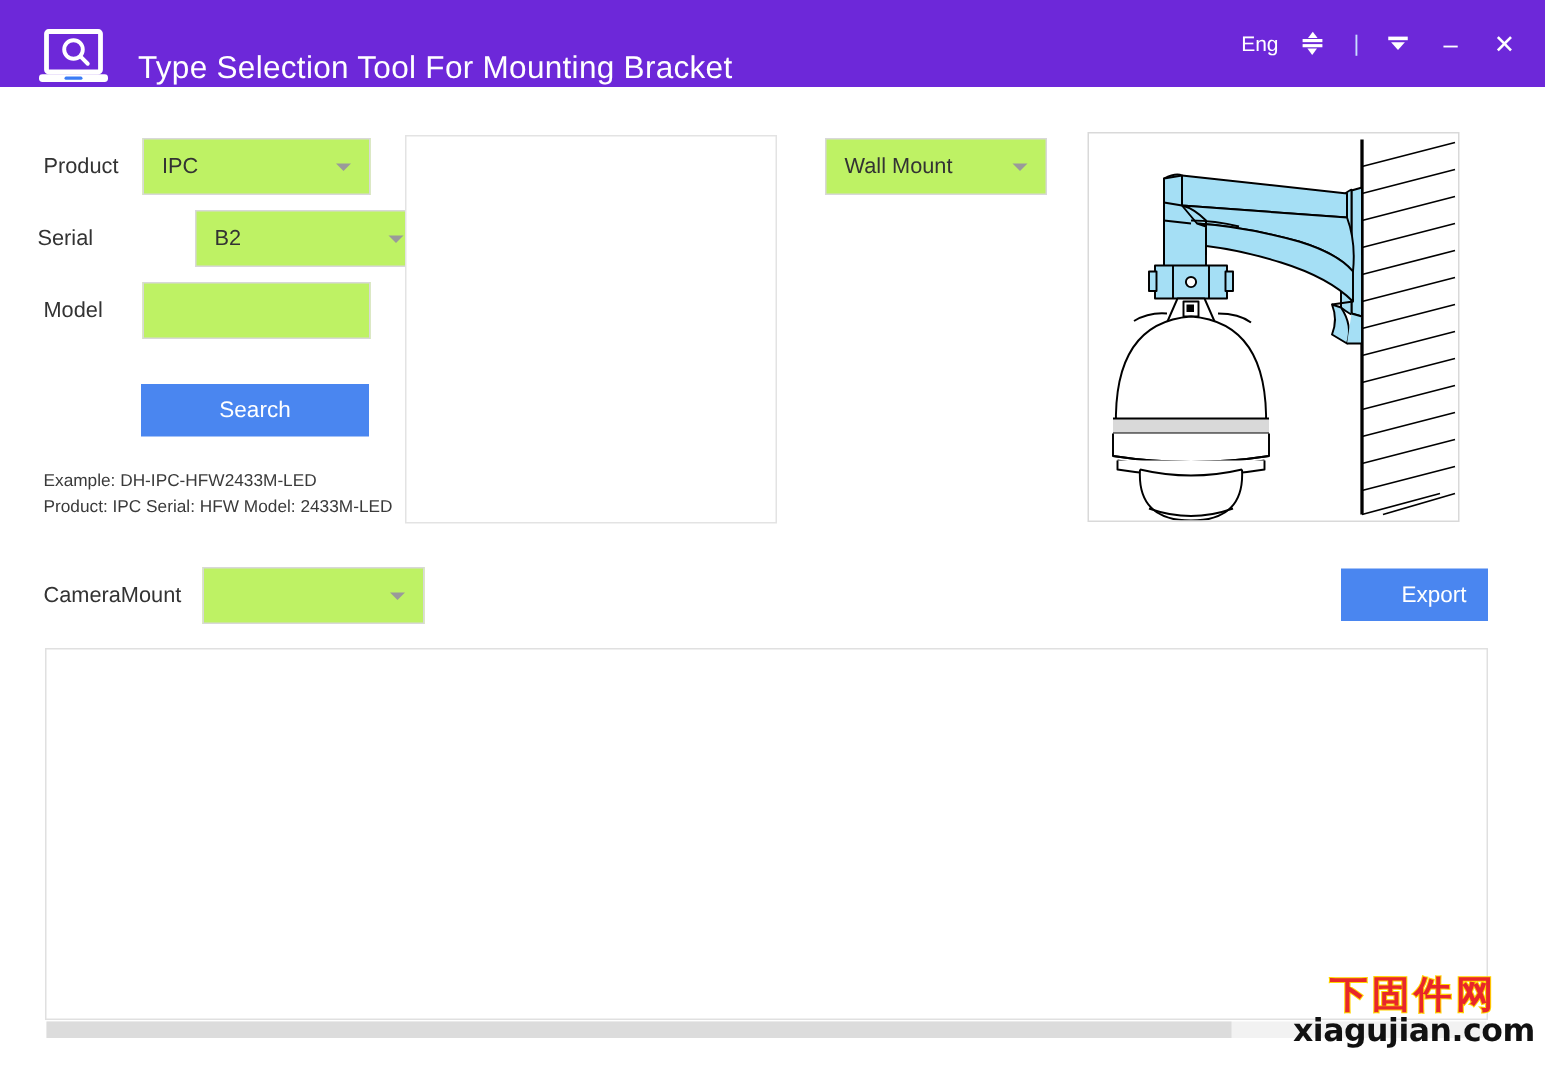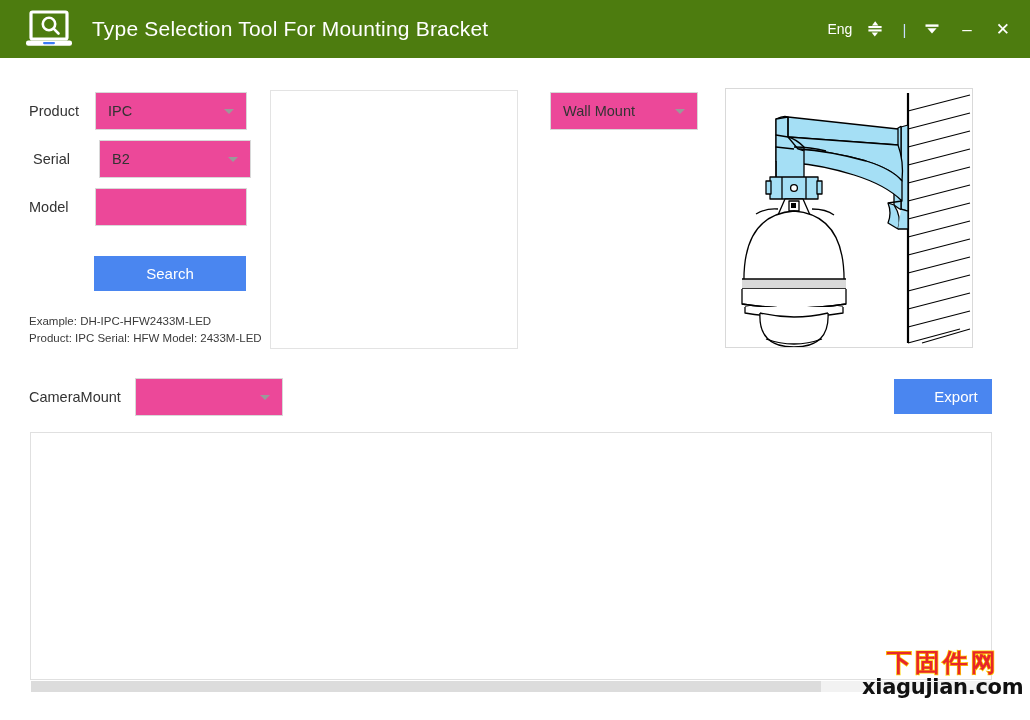--- a/index.html
+++ b/index.html
@@ -14,23 +14,23 @@
     font-family: "Liberation Sans", sans-serif;
     color: #333333;
     position: relative;
   }
 
   
   #titlebar {
     position: absolute;
     left: 0; top: 0;
     width: 1030px; height: 58px;
-    background: #4d7c0f;
-    display: flex;
-    align-items: center;
+    background: #6d28d9;
+    display: flex;
+    align-items: flex-end;
   }
   #app-logo {
     margin-left: 24px;
     width: 50px; height: 40px;
     flex: 0 0 auto;
   }
   #app-title {
     margin-left: 18px;
     color: #ffffff;
     font-size: 21px;
@@ -78,21 +78,21 @@
   .field-label {
     font-size: 14.5px;
     color: #333333;
     width: 66px;
     white-space: nowrap;
   }
   .input-box {
     width: 152px;
     height: 38px;
     border: 1px solid #d8d8d8;
-    background: #ec4899;
+    background: #bef264;
     display: flex;
     align-items: center;
     box-sizing: border-box;
     position: relative;
   }
   .input-box .val {
     font-size: 14.5px;
     color: #333333;
     padding-left: 12px;
     white-space: nowrap;
@@ -102,21 +102,21 @@
     right: 12px;
     top: 50%;
     margin-top: -2px;
     width: 0; height: 0;
     border-left: 5px solid transparent;
     border-right: 5px solid transparent;
     border-top: 5px solid #9a9a9a;
   }
 
   #row-product { left: 29px; top: 92px; }
-  #row-serial  { left: 33px; top: 140px; }
+  #row-serial  { left: 25px; top: 140px; gap: 39px; }
   #row-model   { left: 29px; top: 188px; }
 
   #search-button {
     position: absolute;
     left: 94px; top: 256px;
     width: 152px; height: 35px;
     background: #4a86f0;
     color: #ffffff;
     font-size: 15px;
     display: flex;

